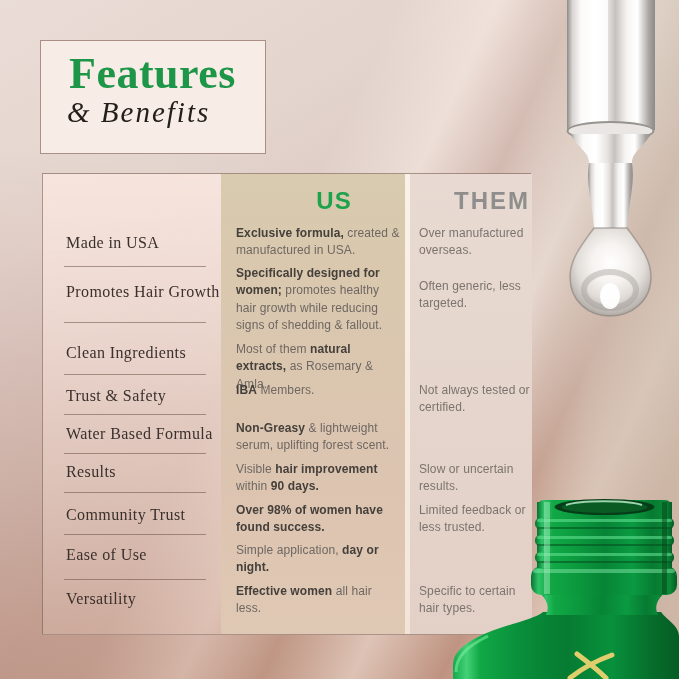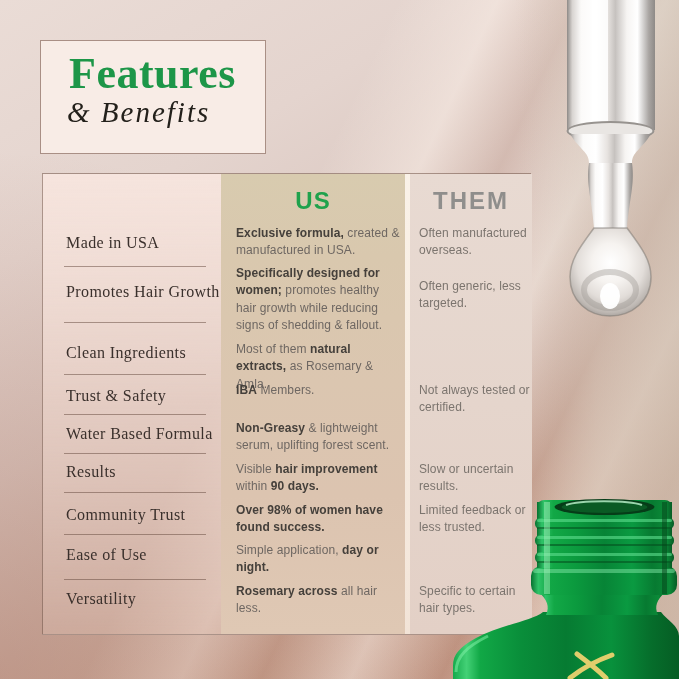--- a/index.html
+++ b/index.html
@@ -22,21 +22,21 @@
   
   .panel{position:absolute;left:42px;top:173px;width:489px;height:462px;box-sizing:border-box;
     border:1px solid rgba(97,69,58,0.5);
     background:linear-gradient(180deg,rgba(249,231,224,0.85),rgba(246,224,214,0.5) 50%,rgba(244,218,205,0.22) 100%);}
   .us-colbg{position:absolute;left:178px;top:0;width:184px;height:100%;
     background:linear-gradient(180deg,#d8cbaf 0%,#d9c8ae 18%,#dbc6b0 45%,#dcc4b0 70%,#dfc8b4 100%);}
   .col-gap{position:absolute;left:362px;top:0;width:5px;height:100%;
     background:linear-gradient(180deg,rgba(250,242,232,0.95),rgba(246,234,222,0.85));}
   .them-colbg{position:absolute;left:367px;top:0;width:122px;height:100%;
     background:linear-gradient(180deg,#e8dad2 0%,#e5d5cc 50%,#e3d0c6 100%);}
-  .hdr{position:absolute;top:13px;text-align:center;font-weight:700;font-size:24px;}
+  .hdr{position:absolute;top:13px;text-align:center;font-weight:700;font-size:24px;padding-left:21px;}
   .hdr-us{left:178px;width:184px;color:#1fa24c;letter-spacing:1px;}
   .hdr-them{left:367px;width:122px;color:#8f8e8c;letter-spacing:2px;}
   .feat{position:absolute;left:23px;font:16px/1.2 "Liberation Serif",serif;color:#3a302c;letter-spacing:.4px;}
   .divider{position:absolute;left:21px;width:142px;height:1px;background:rgba(97,69,58,0.5);}
   .cell{position:absolute;margin:0;font-size:12px;line-height:1.45;letter-spacing:.1px;}
   .us-cell{left:193px;width:164px;color:#6e6762;}
   .us-cell .b{font-weight:700;color:#45403b;}
   .them-cell{left:376px;width:112px;color:#7b746e;}
 </style>
 </head>
@@ -81,23 +81,23 @@
     <div class="divider" style="top:405px"></div>
 
     <p class="cell us-cell" style="top:51px"><span class="b">Exclusive formula,</span><span> created &amp; manufactured in USA.</span></p>
     <p class="cell us-cell" style="top:91px"><span class="b">Specifically designed for women;</span><span> promotes healthy hair growth while reducing signs of shedding &amp; fallout.</span></p>
     <p class="cell us-cell" style="top:167px"><span>Most of them </span><span class="b">natural extracts,</span><span> as Rosemary &amp; Amla.</span></p>
     <p class="cell us-cell" style="top:208px"><span class="b">IBA</span><span> Members.</span></p>
     <p class="cell us-cell" style="top:246px"><span class="b">Non-Greasy</span><span> &amp; lightweight serum, uplifting forest scent.</span></p>
     <p class="cell us-cell" style="top:287px"><span>Visible </span><span class="b">hair improvement</span><span> within </span><span class="b">90 days.</span></p>
     <p class="cell us-cell" style="top:328px"><span class="b">Over 98% of women have found success.</span></p>
     <p class="cell us-cell" style="top:368px"><span>Simple application, </span><span class="b">day or night.</span></p>
-    <p class="cell us-cell" style="top:409px"><span class="b">Rosemary across</span><span> all hair less.</span></p>
+    <p class="cell us-cell" style="top:409px"><span class="b">Effective women</span><span> all hair less.</span></p>
 
-    <p class="cell them-cell" style="top:51px">Often manufactured overseas.</p>
+    <p class="cell them-cell" style="top:51px">Over manufactured overseas.</p>
     <p class="cell them-cell" style="top:104px">Often generic, less targeted.</p>
     <p class="cell them-cell" style="top:208px">Not always tested or certified.</p>
     <p class="cell them-cell" style="top:328px">Limited feedback or less trusted.</p>
     <p class="cell them-cell" style="top:287px">Slow or uncertain results.</p>
     <p class="cell them-cell" style="top:409px">Specific to certain hair types.</p>
   </div>
 
   <svg width="140" height="340" viewBox="0 0 140 340" style="position:absolute;left:540px;top:0">
     <defs>
       <linearGradient id="glassH" x1="0" y1="0" x2="1" y2="0">

